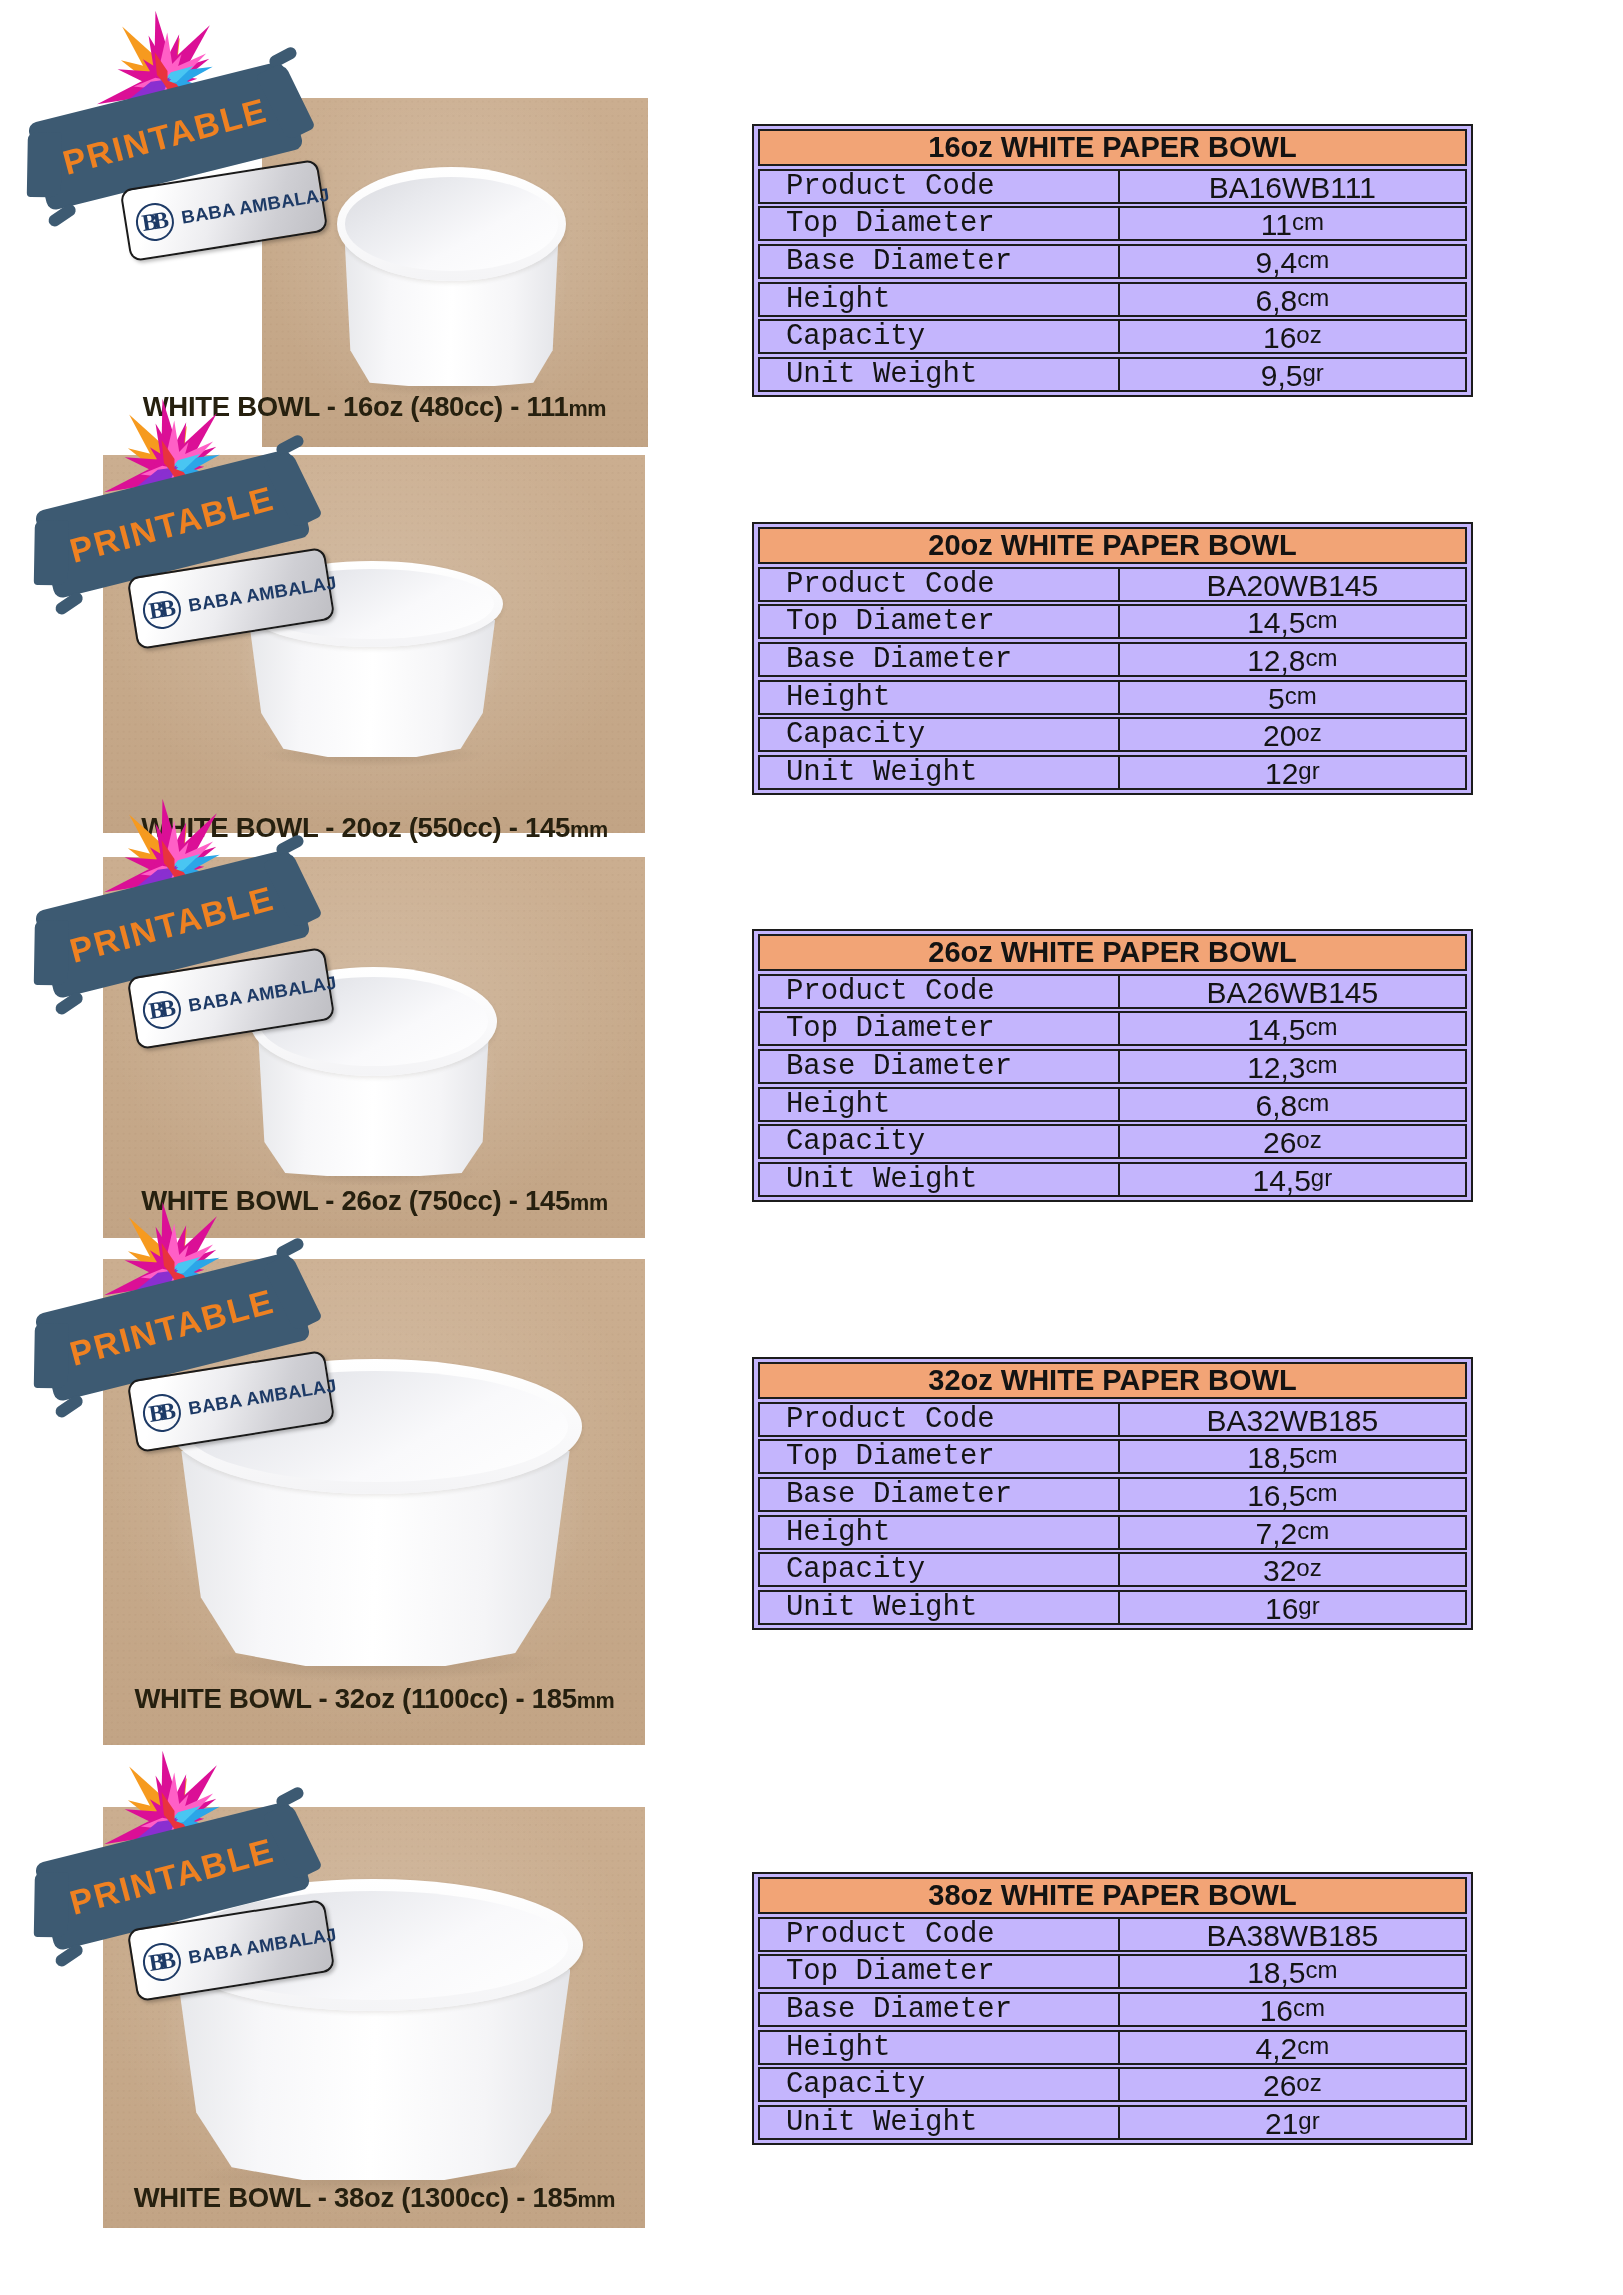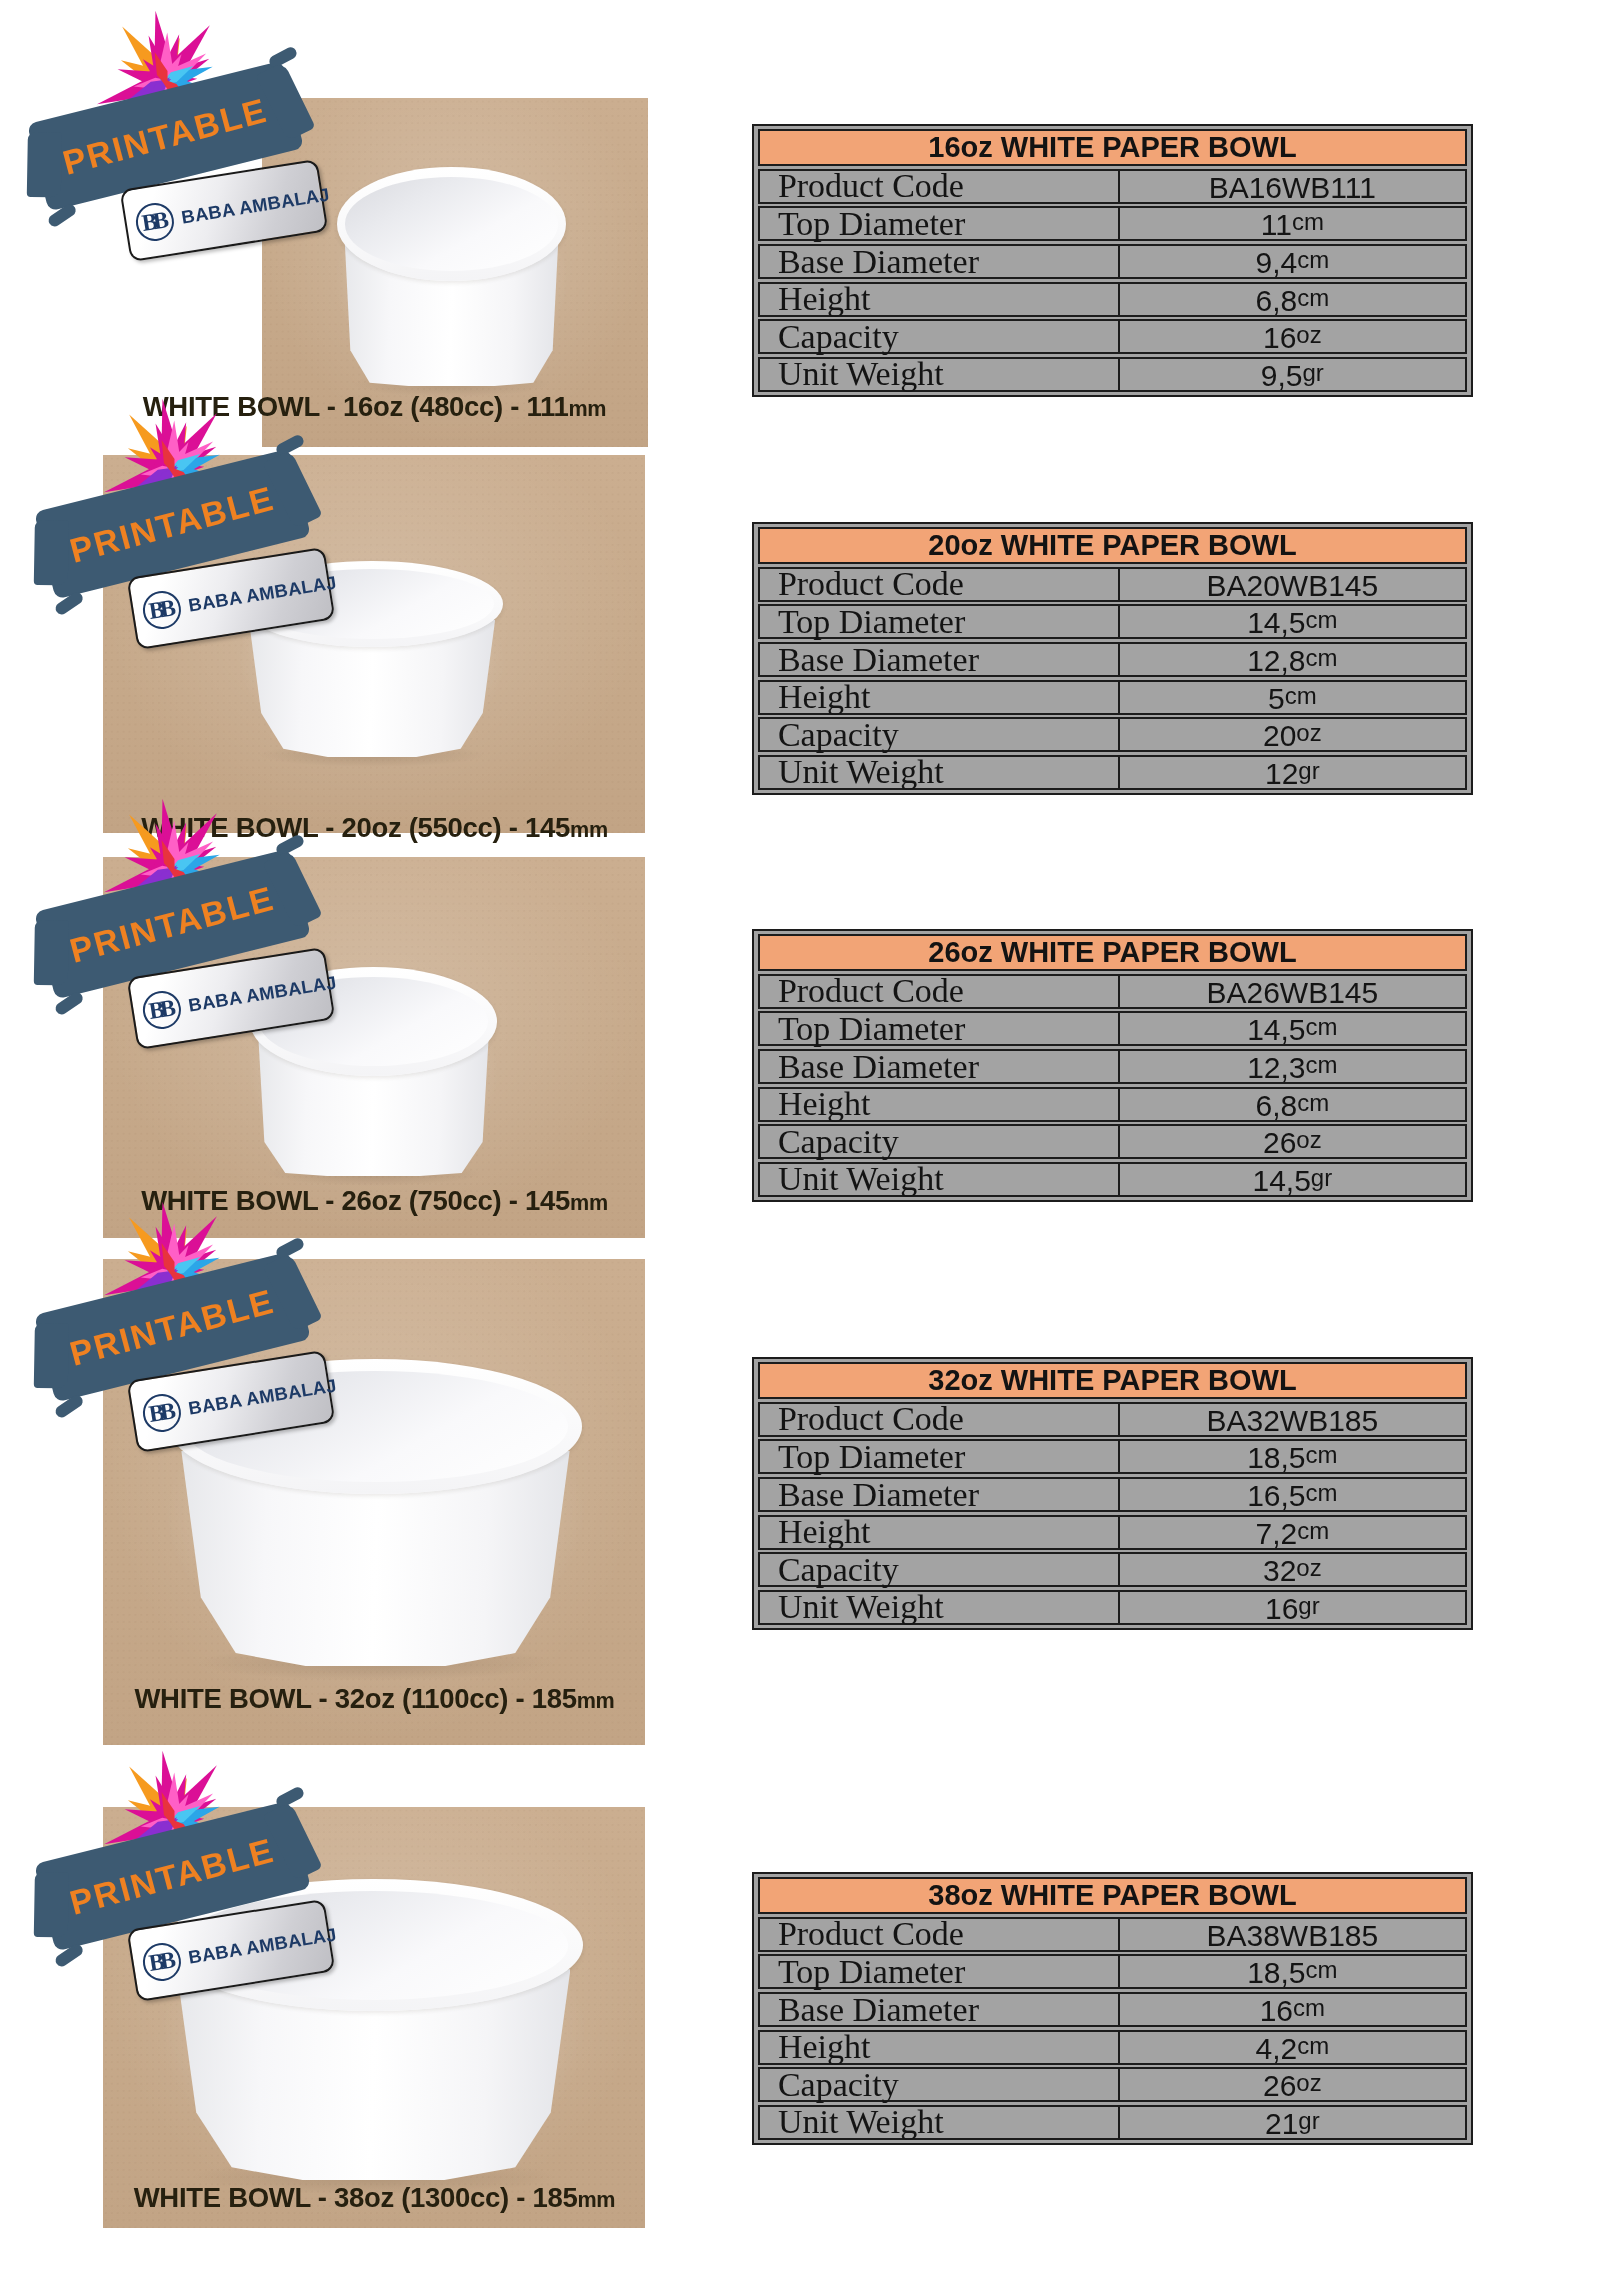--- a/index.html
+++ b/index.html
@@ -58,28 +58,28 @@
       display:flex;align-items:center;gap:7.9px;padding:0 9.2px;box-sizing:border-box;
       box-shadow:2px 2.6px 3.9px rgba(0,0,0,0.25);}
   .badge .bb{width:38px;height:38px;flex:0 0 38px;border:2px solid #1d3a66;border-radius:50%;
       color:#1d3a66;font-family:"Liberation Serif",serif;font-weight:bold;font-size:23.6px;
       display:flex;align-items:center;justify-content:center;letter-spacing:-4.6px;
       padding-right:3.9px;box-sizing:border-box;}
   .badge .brand{font-size:18.3px;font-weight:bold;color:#1d3a66;letter-spacing:0.3px;white-space:nowrap;}
 
   
   .spec-table{position:absolute;left:752px;width:721px;border:2px solid #1c1c1c;
-      background:#a3a3a3;padding:3.3px 3.9px;box-sizing:border-box;}
+      background:#c4b5fd;padding:3.3px 3.9px;box-sizing:border-box;}
   .spec-header{border:2px solid #1c1c1c;background:#f2a476;height:33px;
       display:flex;align-items:center;justify-content:center;
       font-size:29px;font-weight:bold;color:#131313;}
   .spec-row{display:flex;border:2px solid #1c1c1c;margin-top:2.6px;height:31px;}
   .cell-label{width:51%;border-right:2px solid #1c1c1c;display:flex;align-items:center;
-      padding-left:18px;box-sizing:border-box;
-      font-family:Liberation Serif, serif;font-size:34px;color:#141414;}
+      padding-left:26px;box-sizing:border-box;
+      font-family:Liberation Mono, monospace;font-size:29px;color:#141414;}
   .cell-value{flex:1;display:flex;align-items:flex-start;justify-content:center;
       font-size:30px;color:#141414;}
   .cell-value .unit{font-size:24px;}
 </style>
 </head>
 <body>
 
 <svg width="0" height="0" style="position:absolute">
   <symbol id="splash-sym" viewBox="0 0 200 180">
     <g transform="translate(100,90)">

